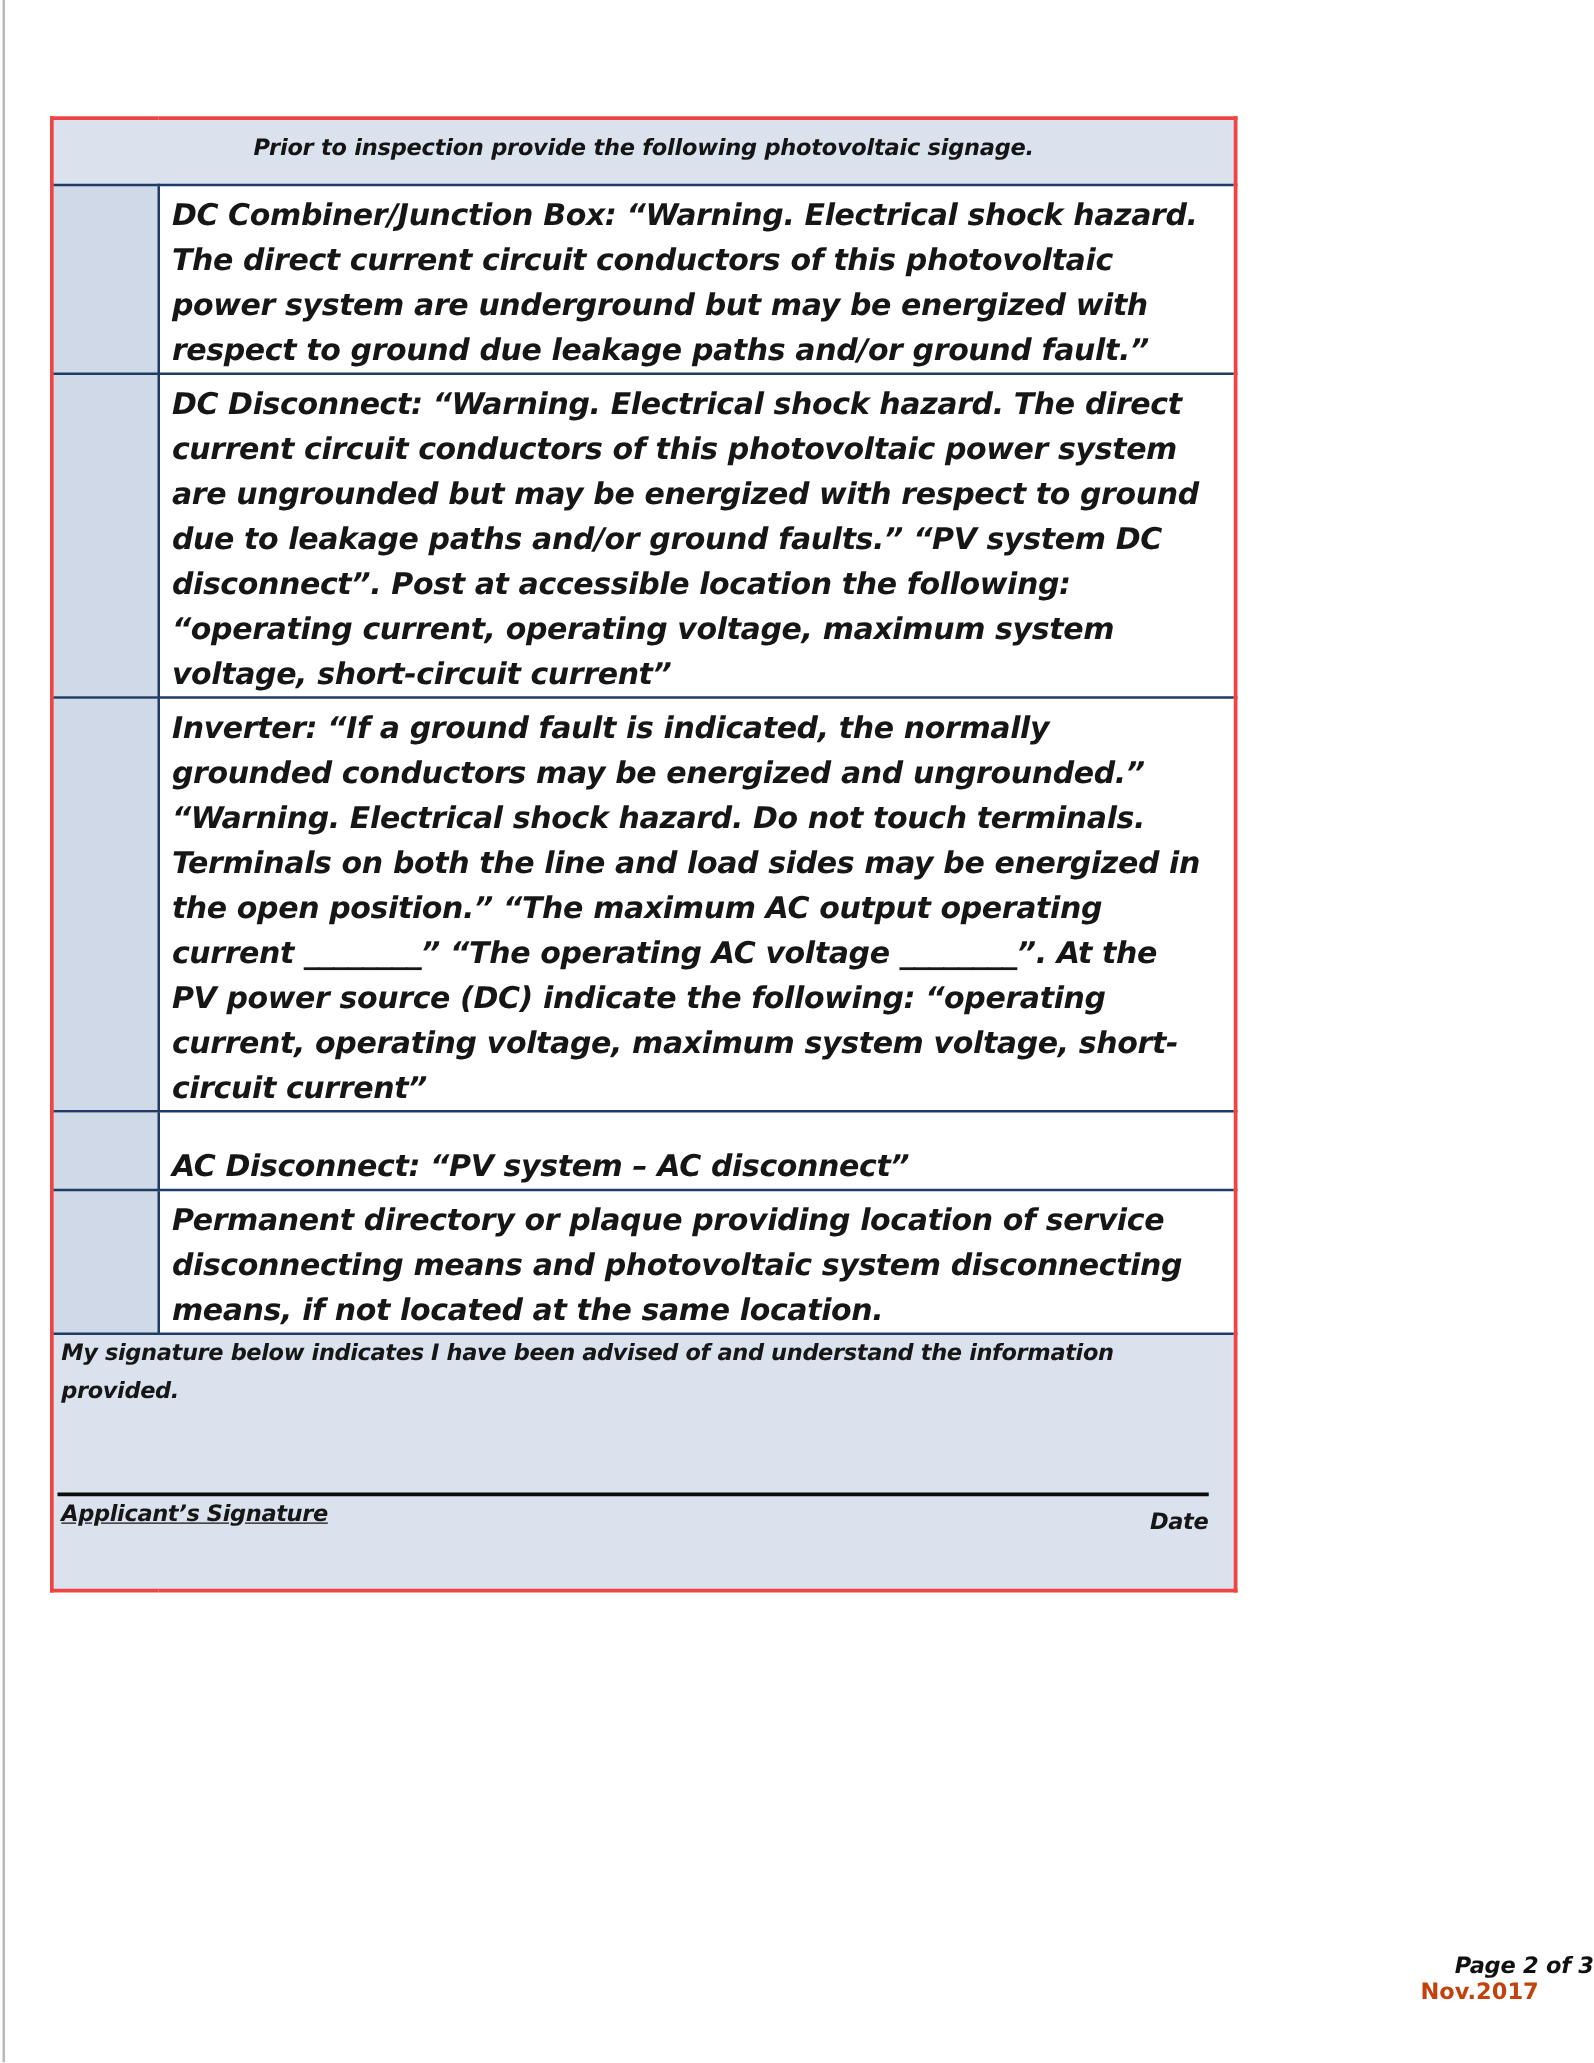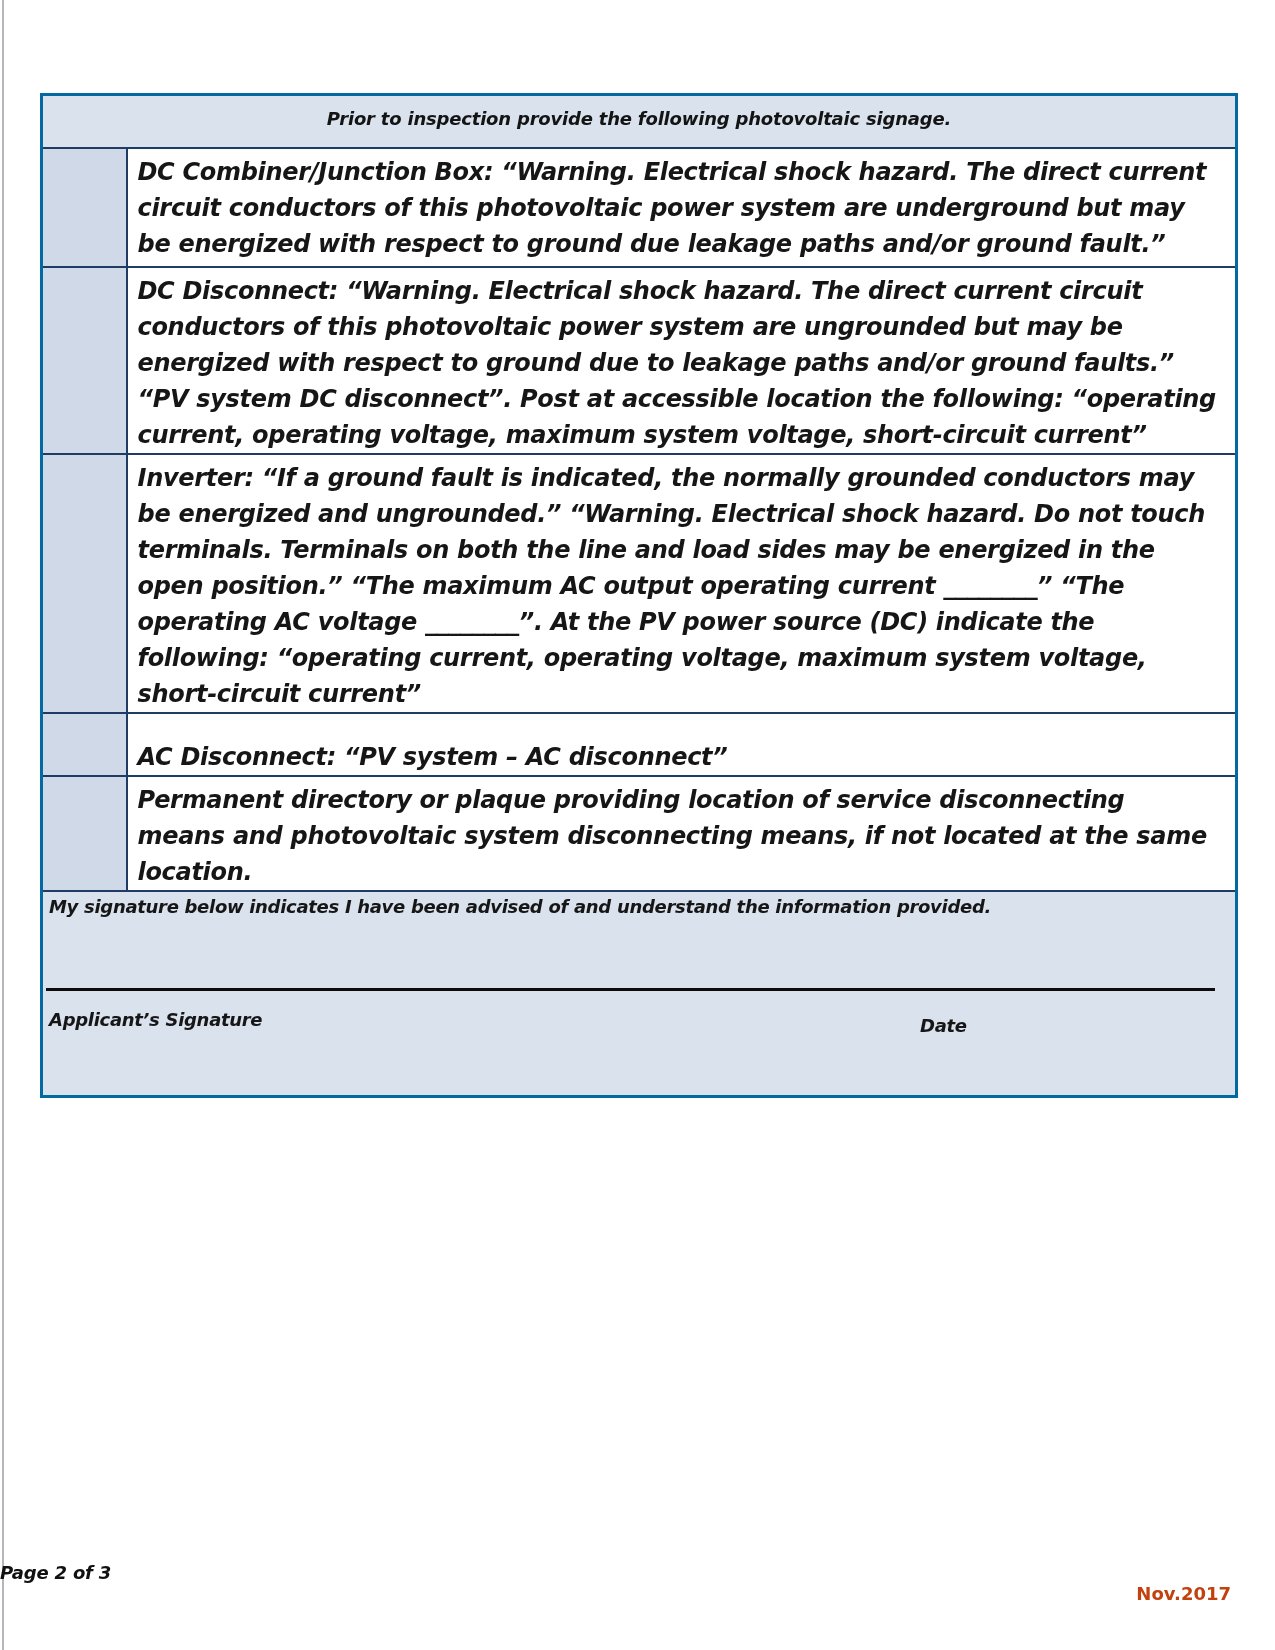--- a/index.html
+++ b/index.html
@@ -20,24 +20,24 @@
     left: 2px;
     top: 0;
     width: 2px;
     height: 1650px;
     background: #b4b8bd;
   }
   table.signage-table {
     position: absolute;
     left: 40px;
     top: 93px;
-    width: 1198px;
+    width: 950px;
     border-collapse: collapse;
     table-layout: fixed;
-    border: 3px solid #0369a1;
+    border: 3px solid #ef4444;
   }
   table.signage-table td {
     border: 2px solid #1f3c64;
     vertical-align: top;
     overflow: hidden;
   }
   .hdr-cell {
     background: #dae2ee;
     text-align: center;
     font-style: italic;
@@ -76,36 +76,36 @@
     padding: 0 12px 0 6px;
     line-height: 30px;
   }
   .sig-line {
     margin: 66px 20px 0 3px;
     height: 0;
     border-bottom: 3px solid #0d0d0d;
   }
   .sig-labels {
     position: relative;
-    margin-top: 14px;
     line-height: 30px;
     height: 30px;
+    text-decoration: underline;
   }
   .sig-labels .applicant-label { margin-left: 6px; }
   .sig-labels .date-label {
     position: absolute;
     left: 877px;
     top: 6px;
   }
   .footer-page {
     position: absolute;
     left: 0;
     top: 1562px;
     width: 1275px;
-    text-align: left;
+    text-align: right;
     font-style: italic;
     font-weight: bold;
     font-size: 18px;
     color: #111111;
     letter-spacing: -0.2px;
   }
   .footer-version {
     position: absolute;
     top: 1583px;
     right: 44px;

